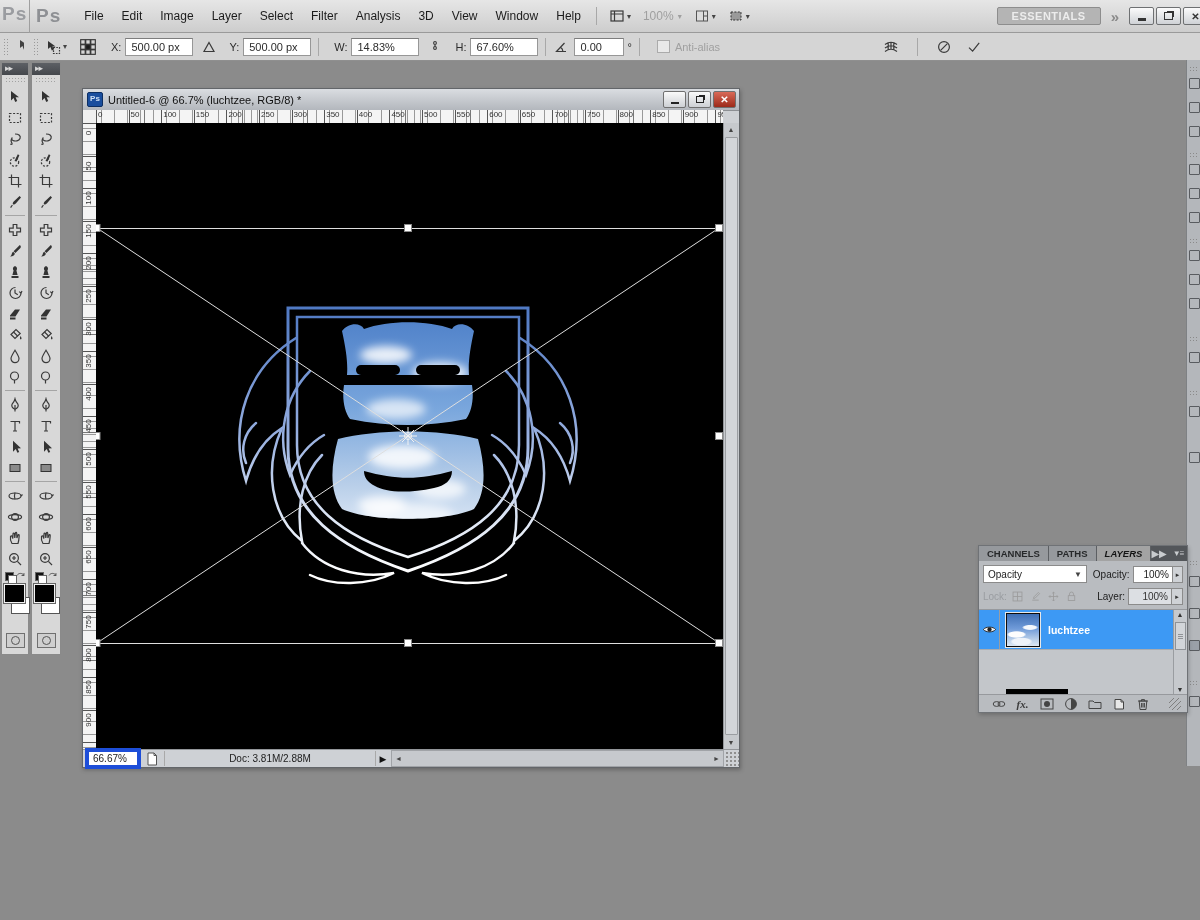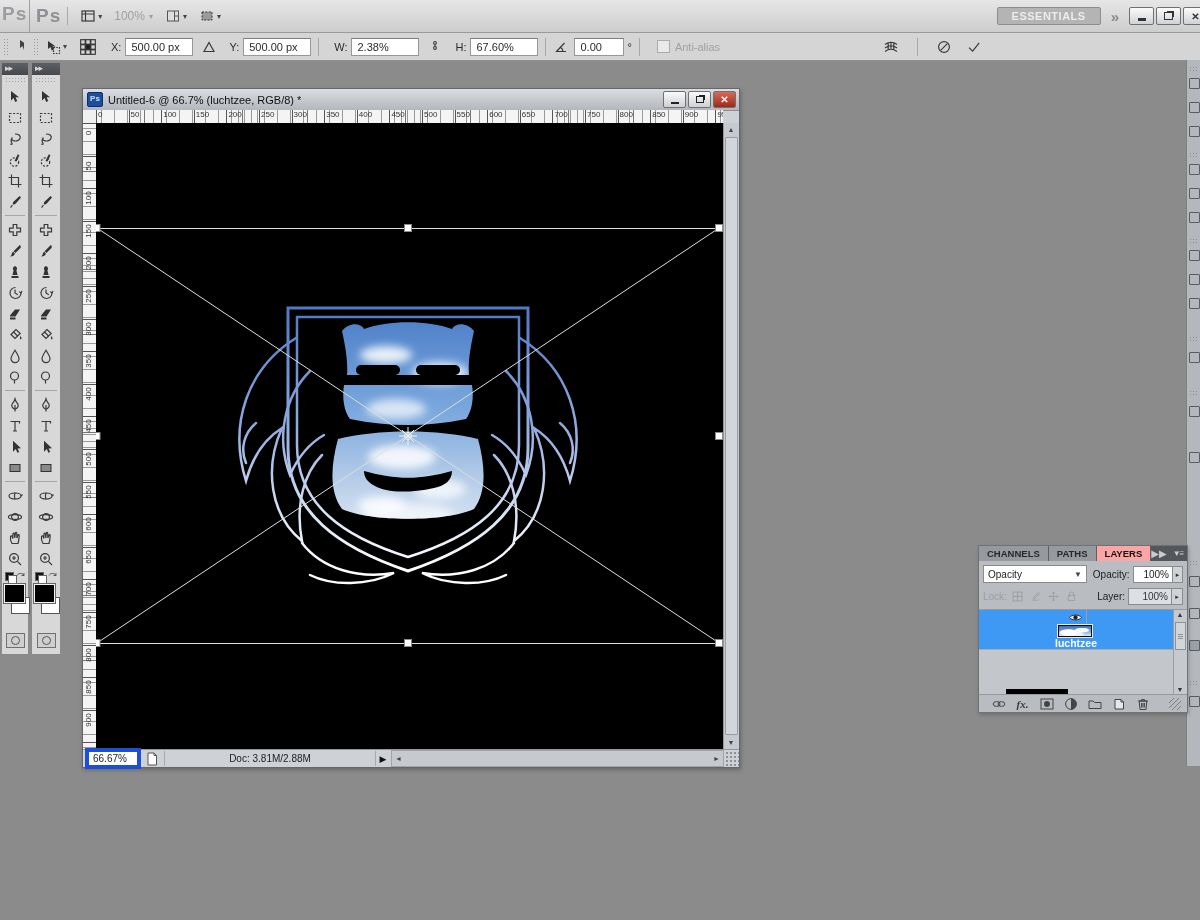--- a/index.html
+++ b/index.html
@@ -132,40 +132,40 @@
   .dockstrip .dicon{position:absolute;left:2px;width:9px;height:9px;border:1px solid #595c60;border-radius:1px;}
   .dockstrip .dgrip{position:absolute;left:2px;width:9px;height:5px;
     background-image:radial-gradient(#8a8a8a 35%,transparent 40%);background-size:3px 3px;}
 
   
   .layerspanel{position:absolute;left:978px;top:545px;width:208px;background:#b9bcc0;
     border:1px solid #6f7276;box-shadow:1px 2px 4px rgba(0,0,0,.2);font-size:10px;color:#1c1c1c;}
   .ptabs{height:15px;background:#53565a;display:flex;align-items:stretch;}
   .ptab{padding:1px 8px 0;font-size:9.5px;font-weight:bold;color:#26282a;background:#96999d;
     border-right:1px solid #5c5f63;line-height:14px;}
-  .ptab.active{background:#fca5a5;color:#141414;}
+  .ptab.active{background:#a3a3a3;color:#141414;font-style:italic;}
   .ptab-tools{margin-left:auto;display:flex;align-items:center;gap:6px;color:#c9cccf;
     font-size:10px;padding-right:5px;}
   .pmenuicon{font-size:8px;letter-spacing:-1px;}
   .blendrow{display:flex;align-items:center;padding:4px 4px 2px;}
   .selectbox{width:104px;height:16px;background:#fff;border:1px solid #8b8b8b;display:flex;
     align-items:center;padding:0 4px;justify-content:space-between;}
   .opac-lab{margin-left:6px;margin-right:3px;}
   .pfield{width:36px;height:15px;background:#fff;border:1px solid #8b8b8b;text-align:right;
     padding:0 3px;line-height:15px;}
   .spin{width:10px;height:15px;border:1px solid #8b8b8b;border-left:none;background:#cfd2d6;
     font-size:7px;text-align:center;line-height:15px;color:#333;}
   .lockrow{display:flex;align-items:center;padding:3px 4px 4px;border-bottom:1px solid #97999d;}
   .locklab{color:#9a9da1;margin-right:3px;}
   .lockics{display:flex;gap:3px;}
   .lockics span{display:flex;width:15px;height:14px;align-items:center;justify-content:center;}
   .fill-lab{margin-left:auto;margin-right:3px;}
   .pfield.dim{background:#dcdfe3;color:#333;}
   .layerlist{position:relative;height:84px;background:#c3c6ca;border-bottom:1px solid #97999d;overflow:hidden;}
-  .lrow{display:flex;align-items:center;height:39px;border-bottom:1px solid #a9acb0;padding-right:14px;flex-direction:column;}
+  .lrow{display:flex;align-items:center;height:39px;border-bottom:1px solid #a9acb0;padding-right:14px;}
   .lrow.selected{background:#3d99f4;color:#fff;font-weight:bold;}
   .eyebox{width:20px;height:39px;display:flex;align-items:center;justify-content:center;
     border-right:1px solid #9a9da1;}
   .lthumb{width:32px;height:32px;border:1px solid #0c0c0c;outline:1px solid #e8e8e8;margin:0 8px 0 6px;}
   .thumb-sky{background:
     radial-gradient(ellipse 14px 5px at 30% 64%,#fdfdfd 55%,transparent 70%),
     radial-gradient(ellipse 12px 4px at 72% 42%,#f3f7fc 50%,transparent 68%),
     radial-gradient(ellipse 16px 6px at 45% 86%,#eef3fa 55%,transparent 70%),
     linear-gradient(180deg,#3e6fb5 0%,#6f9ad8 45%,#b9cfe9 80%,#dde8f5 100%);}
   .thumb-checker{background:
@@ -190,20 +190,33 @@
 </style>
 </head>
 <body>
 
 <div id="screen">
 
   <div class="menubar">
     <div class="bg-logo"><span>Ps</span></div>
     <div class="seam"></div>
     <div class="ps-logo">Ps</div>
+    <div class="menu-items">
+        <span class="menu-item">File</span>
+        <span class="menu-item">Edit</span>
+        <span class="menu-item">Image</span>
+        <span class="menu-item">Layer</span>
+        <span class="menu-item">Select</span>
+        <span class="menu-item">Filter</span>
+        <span class="menu-item">Analysis</span>
+        <span class="menu-item">3D</span>
+        <span class="menu-item">View</span>
+        <span class="menu-item">Window</span>
+        <span class="menu-item">Help</span>
+      </div>
     <div class="mb-div"></div>
     <div class="mb-icon">
       <span>
           <svg viewBox="0 0 16 16" width="16" height="16">
             <rect x="2" y="3" width="12" height="10" stroke="#3a3a3a" fill="none" stroke-width="1.2"></rect>
             <path d="M2 6 H14 M5.5 3 V13" stroke="#3a3a3a" fill="none" stroke-width="1.2"></path>
           </svg>
         </span>
       <span class="caret">▾</span>
     </div>
@@ -282,21 +295,21 @@
     <div class="num-field">500.00 px</div>
     <span style="margin:0 4px 0 8px;">
         <svg viewBox="0 0 16 16" width="16" height="16">
           <path d="M8 3.5 L13 12.5 H3 Z" stroke="#3a3a3a" fill="none" stroke-width="1.2"></path>
         </svg>
       </span>
     <span class="lab">Y:</span>
     <div class="num-field">500.00 px</div>
     <div class="ob-div"></div>
     <span class="lab">W:</span>
-    <div class="num-field">2.38%</div>
+    <div class="num-field">14.83%</div>
     <span style="margin:0 4px 0 8px;">
         <svg viewBox="0 0 16 16" width="16" height="16">
           <path d="M8 2.5 C9.8 2.5 9.8 5.5 8 5.5 C6.2 5.5 6.2 2.5 8 2.5 M8 7.5 C9.8 7.5 9.8 10.5 8 10.5 C6.2 10.5 6.2 7.5 8 7.5 M8 5 V8" stroke="#3a3a3a" fill="none" stroke-width="1.2"></path>
         </svg>
       </span>
     <span class="lab">H:</span>
     <div class="num-field">67.60%</div>
     <div class="ob-div"></div>
     <span>
         <svg viewBox="0 0 16 16" width="16" height="16">

